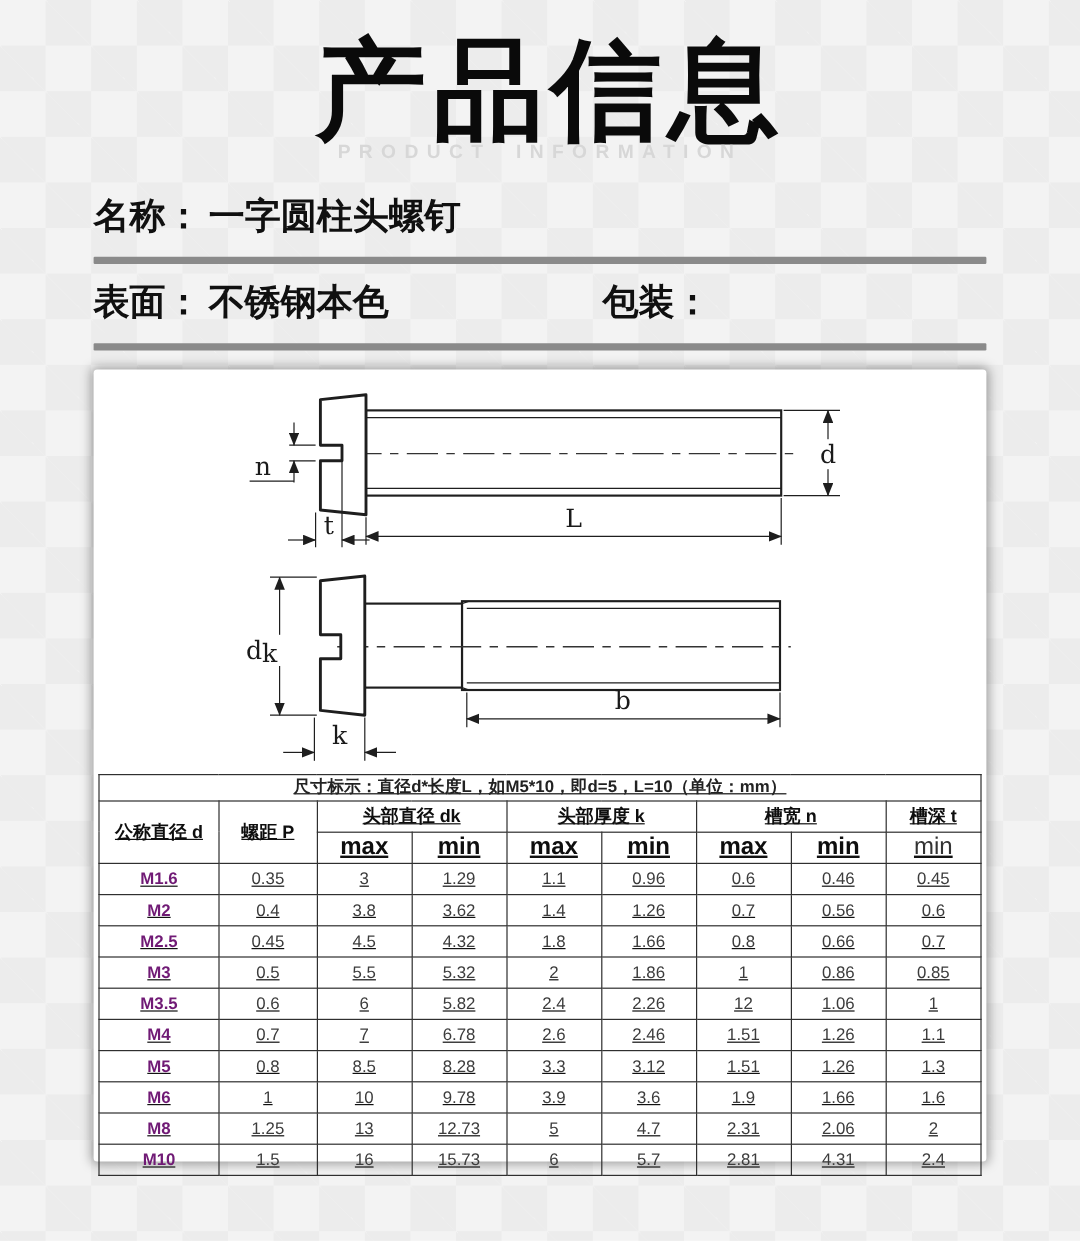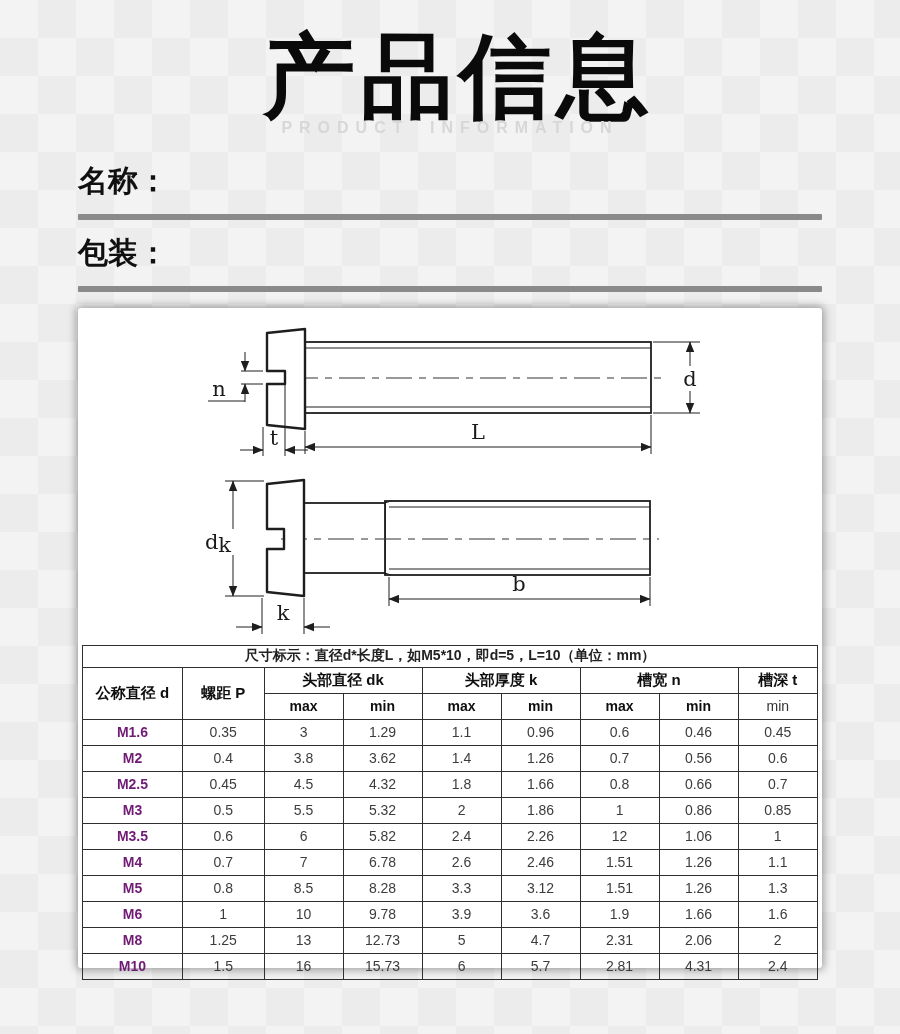--- a/index.html
+++ b/index.html
@@ -23,26 +23,26 @@
   .item .val{white-space:nowrap;margin-left:6px;}
   .item.l{width:57%;}
   .divider{height:6px;background:#8a8a8a;margin:14px 0 13px;border-radius:1px;}
   .box{
     margin:13px auto 0;width:744px;height:660px;background:#ffffff;
     border-radius:3px;box-shadow:0 0 9px 2px rgba(0,0,0,.35);
   }
   svg.draw{display:block;}
   table.spec{
     width:736px;margin:0 auto;border-collapse:collapse;table-layout:fixed;
-    font-size:14px;color:#111;
+    font-size:14px;color:#111;text-decoration:underline;
   }
   .spec td,.spec th{border:1px solid #2f2f2f;text-align:center;padding:0;height:25px;vertical-align:middle;}
   .spec tr.cap td{height:21px;font-weight:600;font-size:14px;color:#222;}
   .spec th{font-weight:700;font-size:15px;color:#0e0e0e;}
-  .spec th.sub{font-size:14px;}
+  .spec th.sub{font-size:20px;}
   .spec th.light{font-weight:400;color:#333;}
   .spec td.rh{font-weight:700;color:#701a75;}
   .spec td.v{color:#3c3c3c;}
   
   .ol{fill:#fff;stroke:#1e1e1e;stroke-width:2.4;stroke-linejoin:round;}
   .sh{fill:#fff;stroke:#1e1e1e;stroke-width:1.8;}
   .thin{stroke:#1e1e1e;stroke-width:1;fill:none;}
   .dim{stroke:#1e1e1e;stroke-width:1;fill:none;}
   .cl{stroke:#333;stroke-width:1.2;stroke-dasharray:26 7 7 7;fill:none;}
   .dlabel{font-family:"DejaVu Serif",serif;font-size:21px;fill:#1a1a1a;text-anchor:middle;}
@@ -54,24 +54,29 @@
 
   <header class="hdr">
     <h1 class="title">产品信息</h1>
     <div class="subtitle">PRODUCT INFORMATION</div>
   </header>
 
   <section class="info">
     <div class="info-row">
       <div class="item l">
         <span class="lbl">名称：</span>
+        <span class="val">一字圆柱头螺钉</span>
       </div>
     </div>
     <div class="divider"></div>
     <div class="info-row">
+      <div class="item l">
+        <span class="lbl">表面：</span>
+        <span class="val">不锈钢本色</span>
+      </div>
       <div class="item">
         <span class="lbl">包装：</span>
       </div>
     </div>
     <div class="divider"></div>
   </section>
 
   <section class="box">
 
     <svg class="draw" width="744" height="337" viewBox="0 0 744 337" xmlns="http://www.w3.org/2000/svg">

